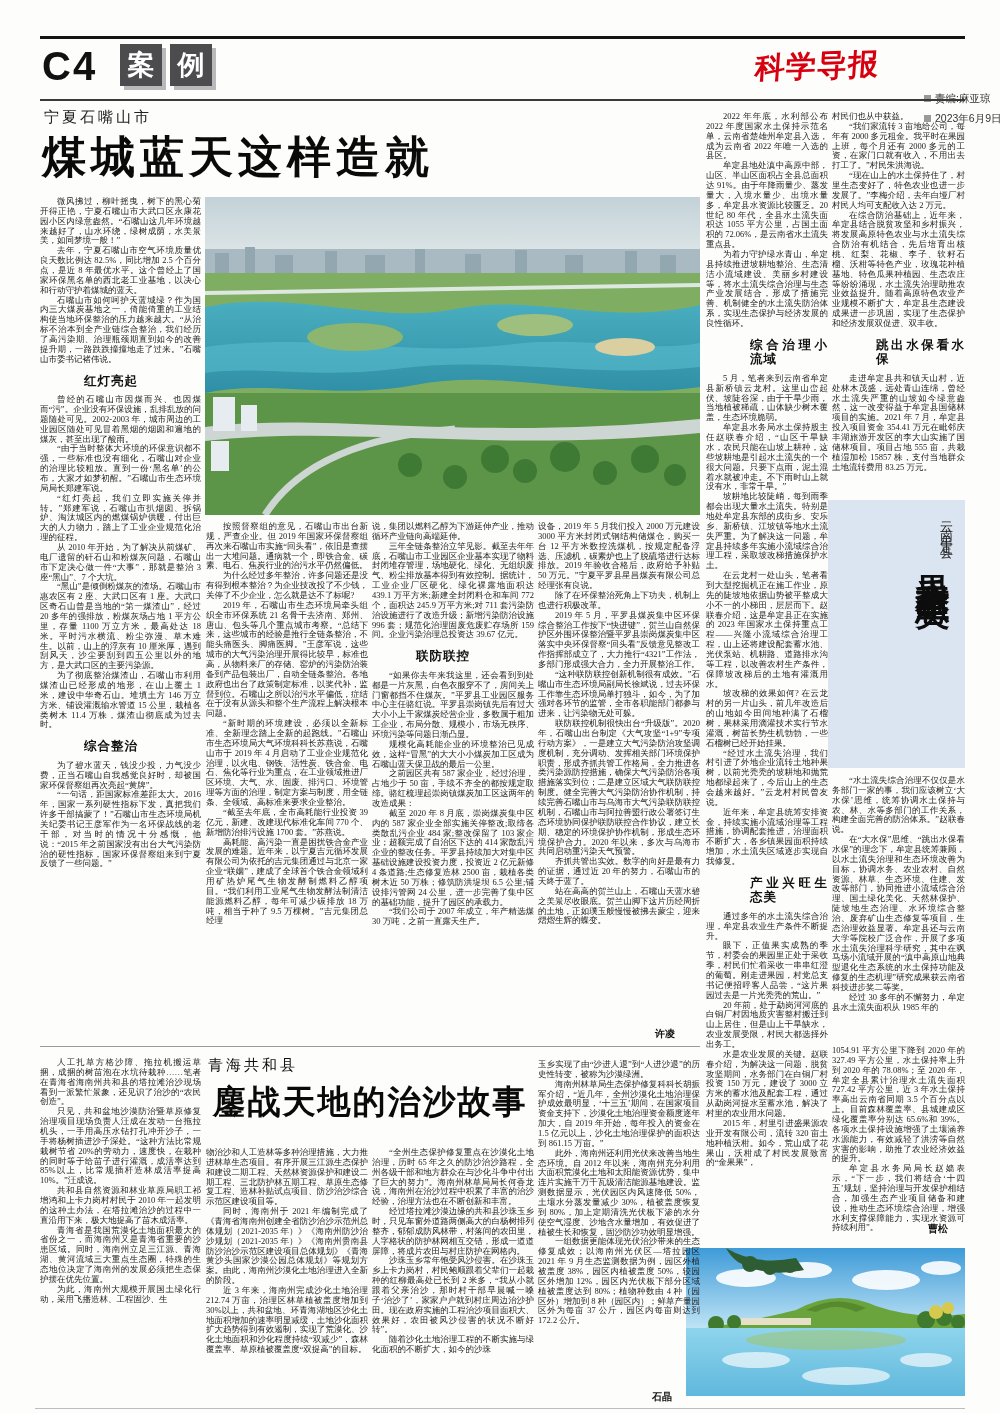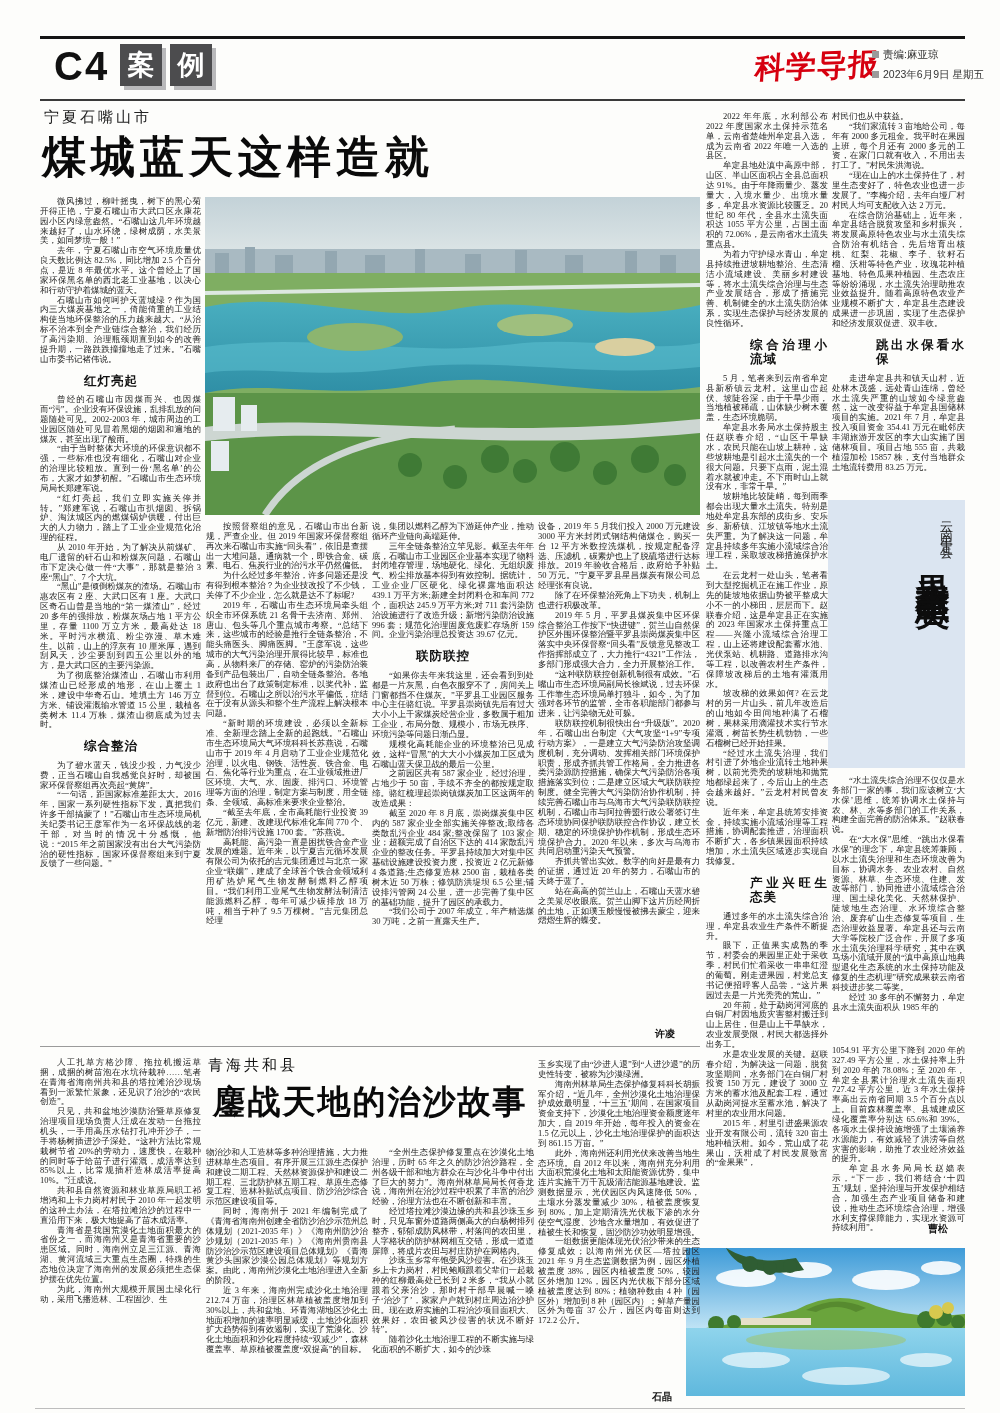--- a/index.html
+++ b/index.html
@@ -1,27 +1,27 @@
 <!DOCTYPE html>
 <html><head>
 <meta charset="utf-8">
 <style>
   html,body{margin:0;padding:0;background:#e9e9e9;}
   #page{position:relative;width:1000px;height:1413px;background:#fdfdfb;margin:0 auto;overflow:hidden;
         font-family:"Liberation Serif","DejaVu Serif",serif;color:#1c1c1c;}
   .abs{position:absolute;}
   
   .rule-top{left:40px;top:36px;width:925px;height:3px;background:#141414;}
-  .edition{left:42px;top:44px;font-family:"Liberation Sans","DejaVu Sans",sans-serif;font-size:40px;font-weight:700;color:#111;letter-spacing:2px;margin-left:12px;}
+  .edition{left:42px;top:44px;font-family:"Liberation Sans","DejaVu Sans",sans-serif;font-size:40px;font-weight:700;color:#111;letter-spacing:2px;}
   .seclabel{left:120px;top:44px;}
   .seclabel span{display:inline-block;width:42px;height:42px;line-height:42px;text-align:center;background:#4c4c4e;color:#fff;
         font-family:"Liberation Sans","DejaVu Sans",sans-serif;font-size:27px;font-weight:700;margin-right:8px;box-shadow:4px 4px 0 #b9b9bb;}
   .masthead{left:755px;top:46px;font-size:30px;font-weight:700;color:#d6000f;transform:skewX(-6deg) rotate(-2deg);
         font-family:"Liberation Serif","DejaVu Serif",serif;letter-spacing:1px;}
-  .edline{left:872px;font-size:10.5px;color:#333;font-family:"Liberation Sans","DejaVu Sans",sans-serif;white-space:nowrap;}
+  .edline{left:924px;font-size:10.5px;color:#333;font-family:"Liberation Sans","DejaVu Sans",sans-serif;white-space:nowrap;margin-top:44px;}
   .edline .sq{display:inline-block;width:7px;height:7px;background:#9a9a9a;margin-right:4px;}
   .rule-head{left:40px;top:99px;width:925px;height:2px;background:#3a3a3a;}
   
   .kicker-main{left:44px;top:108px;font-size:15px;letter-spacing:3px;color:#222;font-family:"Liberation Sans","DejaVu Sans",sans-serif;}
   .headline-main{left:42px;top:128px;width:600px;font-size:44px;font-weight:900;letter-spacing:5px;color:#0a0a0a;
         font-family:"Liberation Sans","DejaVu Sans",sans-serif;}
   
   .col{position:absolute;overflow:hidden;text-align:justify;font-size:8.5px;line-height:1.16;color:#222;}
   .col p{margin:0;text-indent:2em;}
   .col p.cont{text-indent:0;}

